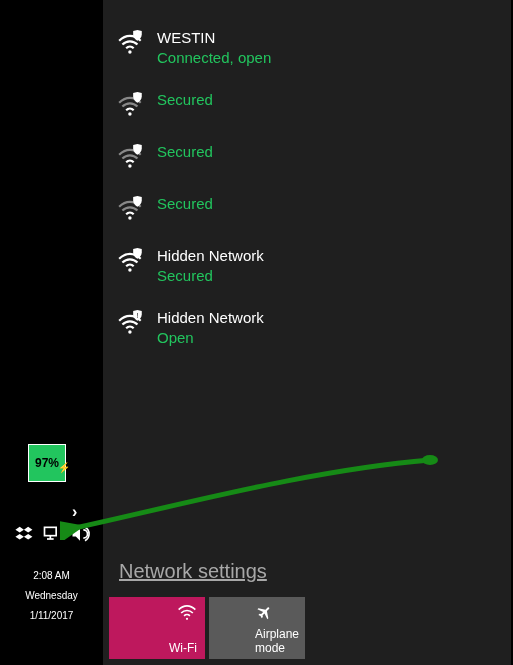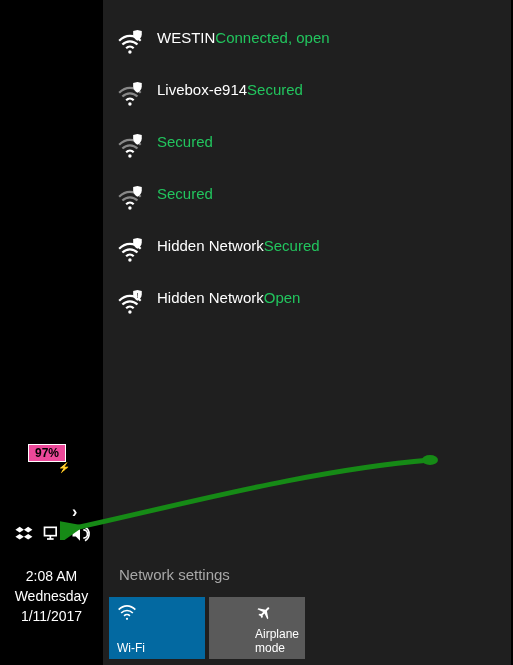--- a/index.html
+++ b/index.html
@@ -35,59 +35,60 @@
     padding: 8px 10px 14px 14px;
     cursor: pointer;
   }
   .net-icon {
     width: 28px;
     height: 28px;
     flex-shrink: 0;
     margin-right: 12px;
     margin-top: 2px;
   }
-  .net-text { display: flex; flex-direction: row; }
+  .net-text { display: flex; flex-direction: column; }
   .net-name { font-size: 15px; color: #fff; line-height: 20px; }
   .net-status { font-size: 15px; color: #22c55e; line-height: 20px; }
   .settings-link {
     position: absolute;
     bottom: 82px;
     left: 16px;
-    font-size: 15px;
+    font-size: 20px;
     color: #a8a8a8;
+    text-decoration: underline;
     cursor: pointer;
   }
   .action-row {
     position: absolute;
     bottom: 6px; left: 6px;
     display: flex;
     gap: 4px;
   }
   .action-tile {
     width: 96px;
     height: 62px;
     padding: 6px 8px 4px 8px;
     display: flex;
     flex-direction: column;
     justify-content: space-between;
     cursor: pointer;
   }
-  .tile-active { background: #0369a1; }
+  .tile-active { background: #be185d; text-align: right; }
   .tile-inactive { background: #5a5a5a; padding-left: 46px; }
   .tile-icon { height: 20px; }
   .tile-label { font-size: 12px; color: #fff; }
   
   .battery-badge {
     position: absolute;
     left: 28px; top: 444px;
-    background: #ec4899;
+    background: #22c55e;
     color: #000;
     font-size: 12px;
     font-weight: bold;
-    padding: 1px 6px;
+    padding: 11px 6px;
     border: 1px solid #fff;
   }
   .plug-glyph {
     position: absolute;
     left: 58px; top: 462px;
     font-size: 10px;
     color: #fff;
   }
   .chevron {
     position: absolute;
@@ -109,21 +110,21 @@
     line-height: 20px;
     color: #fff;
     cursor: pointer;
     text-align: center;
   }
   .clock {
     position: absolute;
     left: 0; width: 103px;
     top: 566px;
     text-align: center;
-    font-size: 14px;
+    font-size: 10px;
     color: #fff;
     line-height: 20px;
     cursor: pointer;
   }
   .arrow-svg {
     position: absolute;
     left: 60px; top: 450px;
     width: 380px; height: 90px;
     pointer-events: none;
   }
@@ -184,21 +185,20 @@
         <span class="net-icon"><svg viewBox="0 0 26 24" width="28" height="28" fill="none" stroke-width="2">
             <path d="M2 9c6-6 14-6 20 0" stroke="#888"></path>
             <path d="M5 12.5c4-4 10-4 14 0" stroke="#888"></path>
             <path d="M8.5 16c2-2 5-2 7 0" stroke="#fff"></path>
             <circle cx="12" cy="19.5" r="1.6" fill="#fff"></circle>
             <g transform="translate(15,0)">
               <path d="M0 0l4-1 4 1v3c0 3-2 5-4 6-2-1-4-3-4-6V0z" fill="#fff"></path>
             </g>
           </svg></span>
         <span class="net-text">
-          <span class="net-name">Livebox-e914</span>
           <span class="net-status">Secured</span>
         </span>
       </div>
       <div class="net-item">
         <span class="net-icon"><svg viewBox="0 0 26 24" width="28" height="28" fill="none" stroke-width="2">
             <path d="M2 9c6-6 14-6 20 0" stroke="#888"></path>
             <path d="M5 12.5c4-4 10-4 14 0" stroke="#888"></path>
             <path d="M8.5 16c2-2 5-2 7 0" stroke="#fff"></path>
             <circle cx="12" cy="19.5" r="1.6" fill="#fff"></circle>
             <g transform="translate(15,0)">

